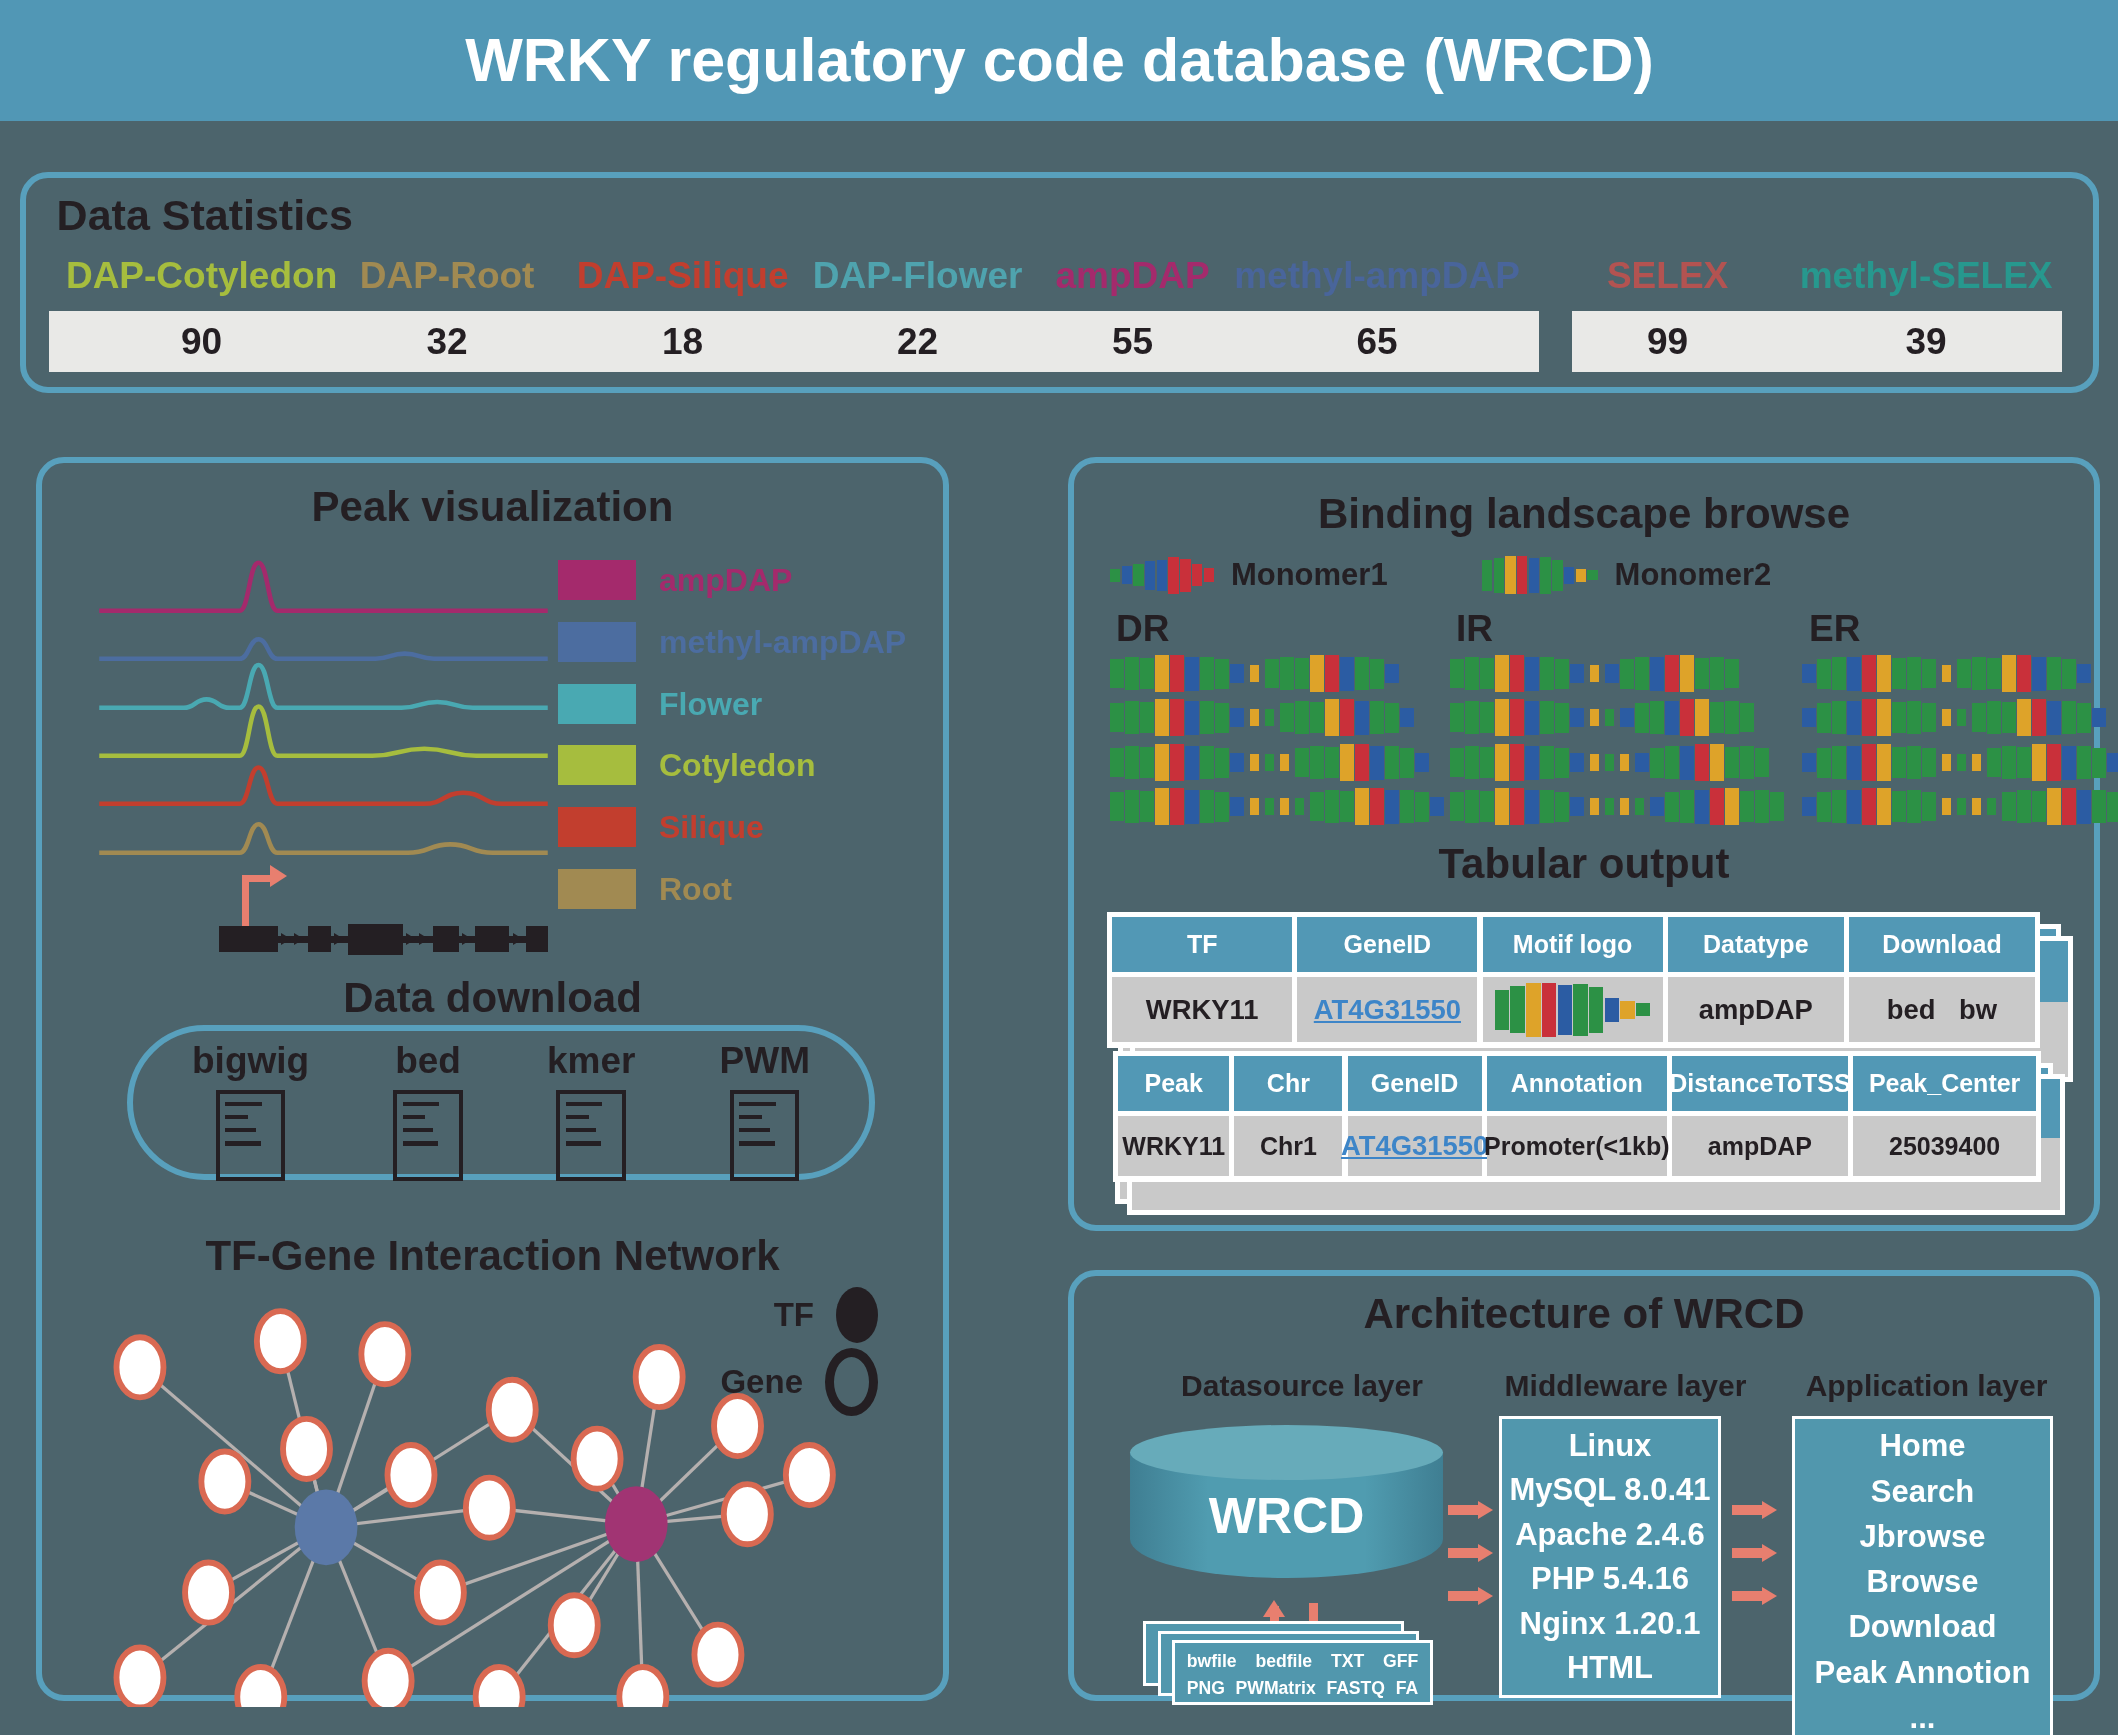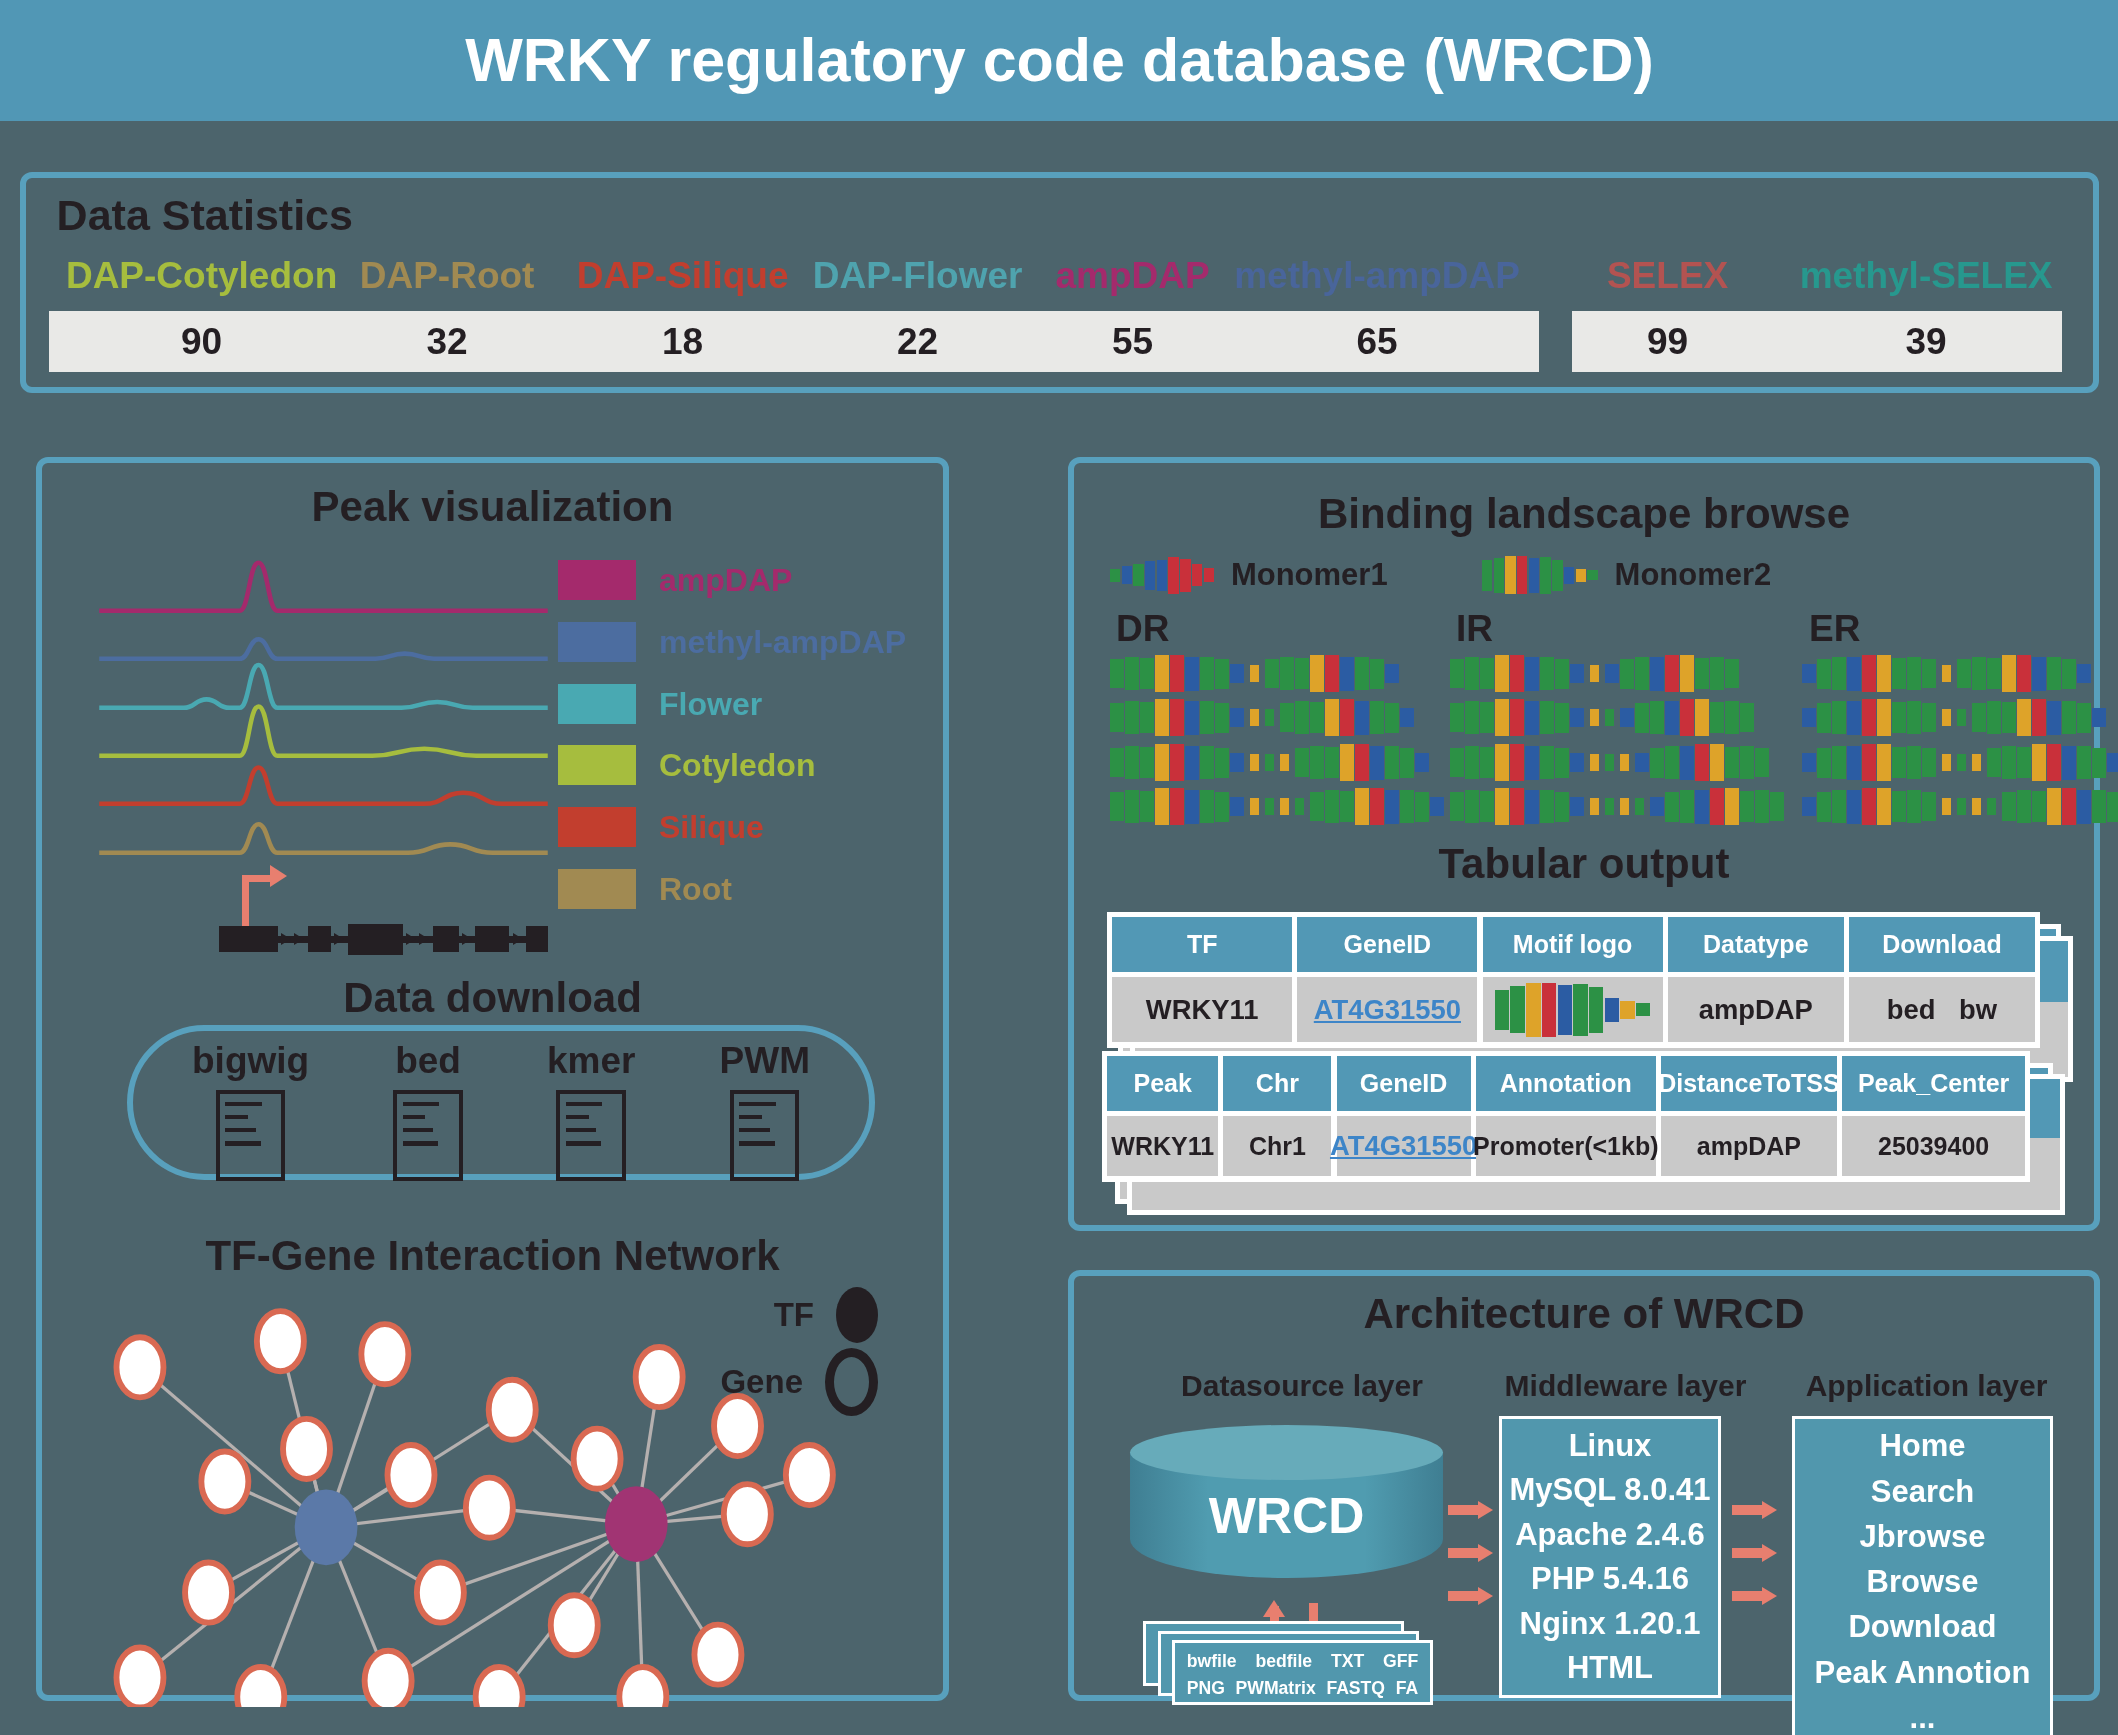--- a/index.html
+++ b/index.html
@@ -9,21 +9,21 @@
     font-family:"Liberation Sans",sans-serif;font-weight:700;
   }
   h1,h2{margin:0;font-weight:700}
   .ctr{position:absolute;left:0;right:0;text-align:center}
 
   
   #titlebar{position:absolute;left:0;top:0;width:2119px;height:121px;background:#5197b5}
   #titlebar h1{color:#fff;font-size:61px;text-align:center;line-height:121px}
 
   
-  .panel{position:absolute;border:6.5px solid #58a0bd;border-radius:12px;box-sizing:border-box}
+  .panel{position:absolute;border:6.5px solid #58a0bd;border-radius:28px;box-sizing:border-box}
   #stats-panel{left:19.6px;top:172px;width:2079px;height:221px}
   #left-panel{left:36px;top:457px;width:913px;height:1244px}
   #browse-panel{left:1068px;top:457px;width:1032px;height:774px}
   #arch-panel{left:1068px;top:1270px;width:1032px;height:431px}
 
   
   #stats-heading{position:absolute;left:31px;top:13px;font-size:43px}
   .statbar{position:absolute;top:133px;height:61px;background:#e9e9e7}
   #statbar1{left:23px;width:1490px}
   #statbar2{left:1546px;width:490px}
@@ -85,21 +85,21 @@
   .th{background:#5298b5;color:#fff;display:flex;align-items:center;justify-content:center;font-size:25px}
   .td{background:#c9c9c9;display:flex;align-items:center;justify-content:center;font-size:27.4px}
   #table2 .td{font-size:25px}
   .lnk{color:#3d85c8;text-decoration:underline;font-size:27.4px}
   .dlopt{margin:0 11.8px}
   .ghost{position:absolute;border:5.2px solid #fff;box-sizing:border-box;
          background:linear-gradient(180deg,#5298b5 0 45%,#c9c9c9 45% 100%)}
   #table1{left:33px;top:449px}
   #g1a{left:44px;top:461px;width:943px;height:146px}
   #g1b{left:56px;top:473px;width:943px;height:146px}
-  #table2{left:28px;top:588px}
+  #table2{left:39px;top:588px}
   #g2a{left:41px;top:600px;width:938px;height:141px}
   #g2b{left:53px;top:611px;width:938px;height:141px}
 
   
   #arch-title{top:14.4px;font-size:42px}
   .lhead{position:absolute;top:93px;text-align:center;font-size:30px}
   #cylinder{position:absolute;left:56px;top:149px;width:313px;height:153px}
   .cyl-body{position:absolute;left:0;top:27.4px;width:100%;height:126px;
             background:linear-gradient(90deg,#3f7e92,#509cb0 25%,#509cb0 75%,#3f7e92);
             border-radius:0 0 50% 50% / 0 0 39px 39px}

